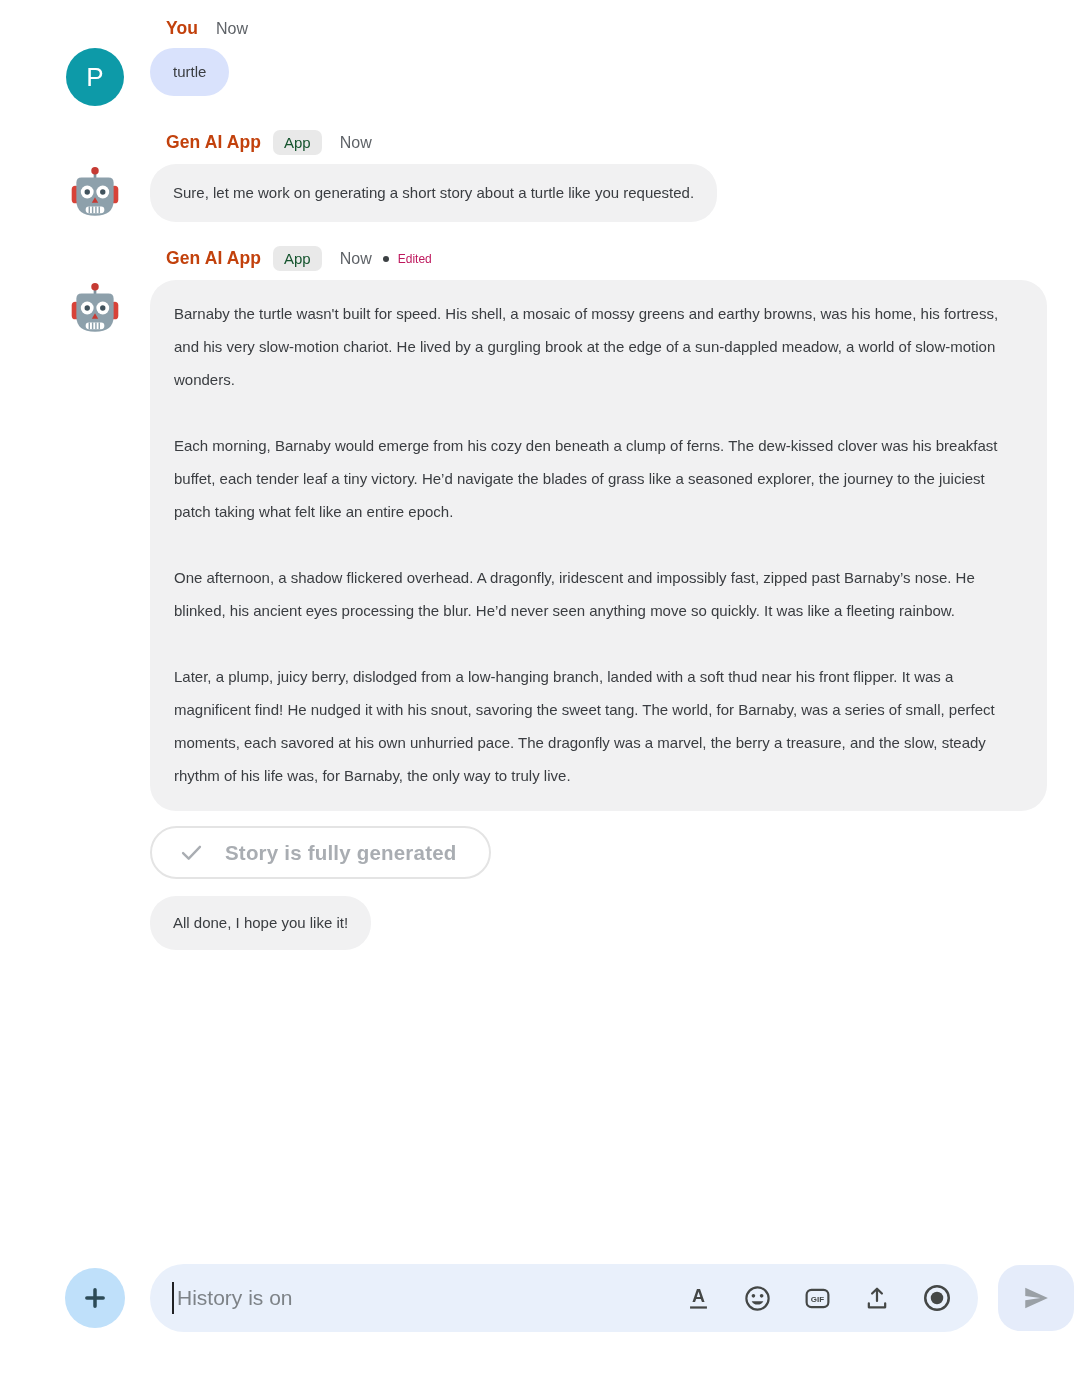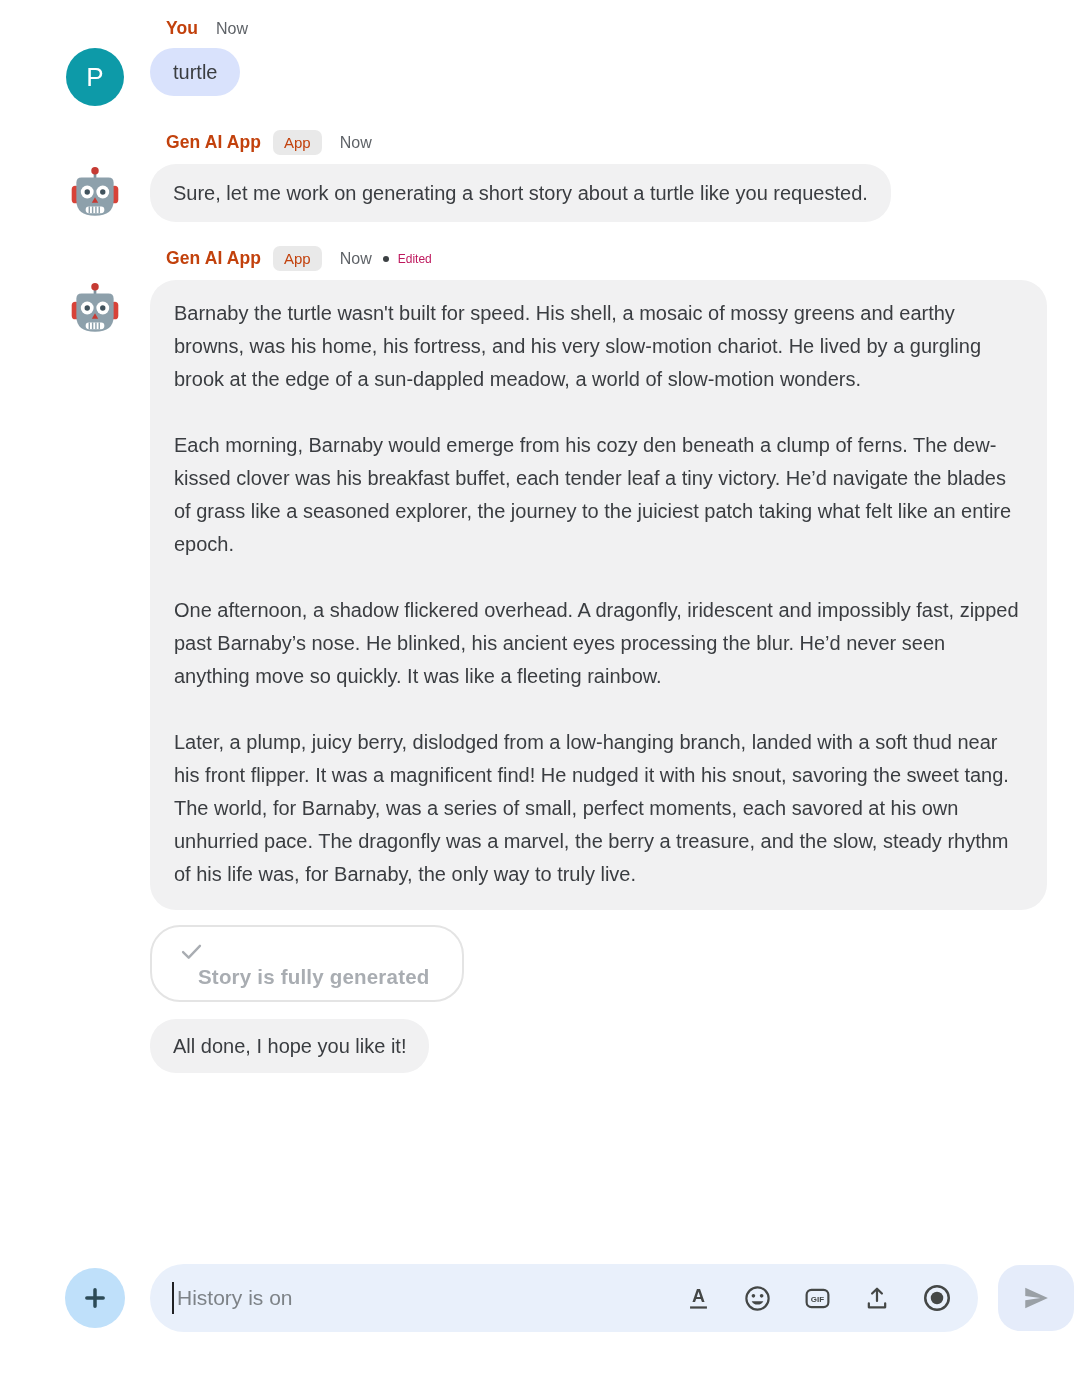--- a/index.html
+++ b/index.html
@@ -4,45 +4,45 @@
 <style>
   * { margin:0; padding:0; box-sizing:border-box; }
   html,body { width:1090px; height:1384px; background:#ffffff; overflow:hidden;
               font-family:"Liberation Sans","DejaVu Sans",sans-serif; }
   .page { width:1090px; height:1384px; position:relative; padding-top:18px; }
 
   
   .msg-group { margin-bottom:24px; }
   .header-row { margin-left:166px; display:flex; align-items:center; margin-bottom:9px; }
   .sender-name { font-size:17.5px; font-weight:700; color:#c2410c; letter-spacing:.1px; }
-  .app-badge { background:#e9e9e9; color:#c2410c; font-size:15px; font-weight:500;
+  .app-badge { background:#e9e9e9; color:#14532d; font-size:15px; font-weight:500;
                padding:4px 11px; border-radius:7px; margin-left:12px; }
   .timestamp { font-size:16px; color:#5f6368; margin-left:18px; }
   .edit-dot { width:6px; height:6px; border-radius:50%; background:#3c4043; margin:0 9px 0 11px; }
   .edited-label { font-size:12px; color:#be185d; }
 
   .msg-row { display:flex; align-items:flex-start; }
   .avatar-col { width:60px; margin-left:66px; flex-shrink:0; }
   .content-col { margin-left:24px; }
 
   .avatar-circle { width:58px; height:58px; border-radius:50%; background:#0d9aa8;
                    display:flex; align-items:center; justify-content:center;
                    color:#ffffff; font-size:26px; font-weight:500; }
   .robot-avatar { width:58px; height:58px; display:block; }
 
-  .bubble { border-radius:26px; font-size:20px; line-height:32px; color:#3a3d41; }
+  .bubble { border-radius:26px; font-size:15px; line-height:32px; color:#3a3d41; }
   .bubble-user { display:inline-block; background:#d9e2fc; padding:8px 23px; }
   .bubble-bot { background:#f1f1f2; padding:13px 23px; max-width:897px; }
   .bubble-story { background:#f1f1f2; padding:17px 24px 19px 24px; width:897px;
                   line-height:33px; }
   .bubble-story p + p { margin-top:33px; }
 
-  .status-chip { display:inline-flex; margin:15px 0 0 150px;
+  .status-chip { display:inline-flex; align-items:center; margin:15px 0 0 150px;
                  border:2px solid #e4e4e4; border-radius:30px; padding:11px 32px 11px 26px;
-                 background:#ffffff; cursor:default;flex-direction:column; }
+                 background:#ffffff; cursor:default; }
   .status-chip .chip-label { color:#a9adb2; font-size:20.5px; font-weight:600;
                              margin-left:20px; letter-spacing:.2px; }
   .followup-wrap { margin:17px 0 0 150px; }
   .bubble-followup { display:inline-block; background:#f1f1f2; padding:11px 23px; }
 
   
   .composer { position:absolute; left:0; right:0; bottom:52px;
               display:flex; align-items:center; }
   .plus-btn { width:60px; height:60px; border-radius:50%; background:#bfe0fa;
               margin-left:65px; flex-shrink:0; display:flex; align-items:center;

